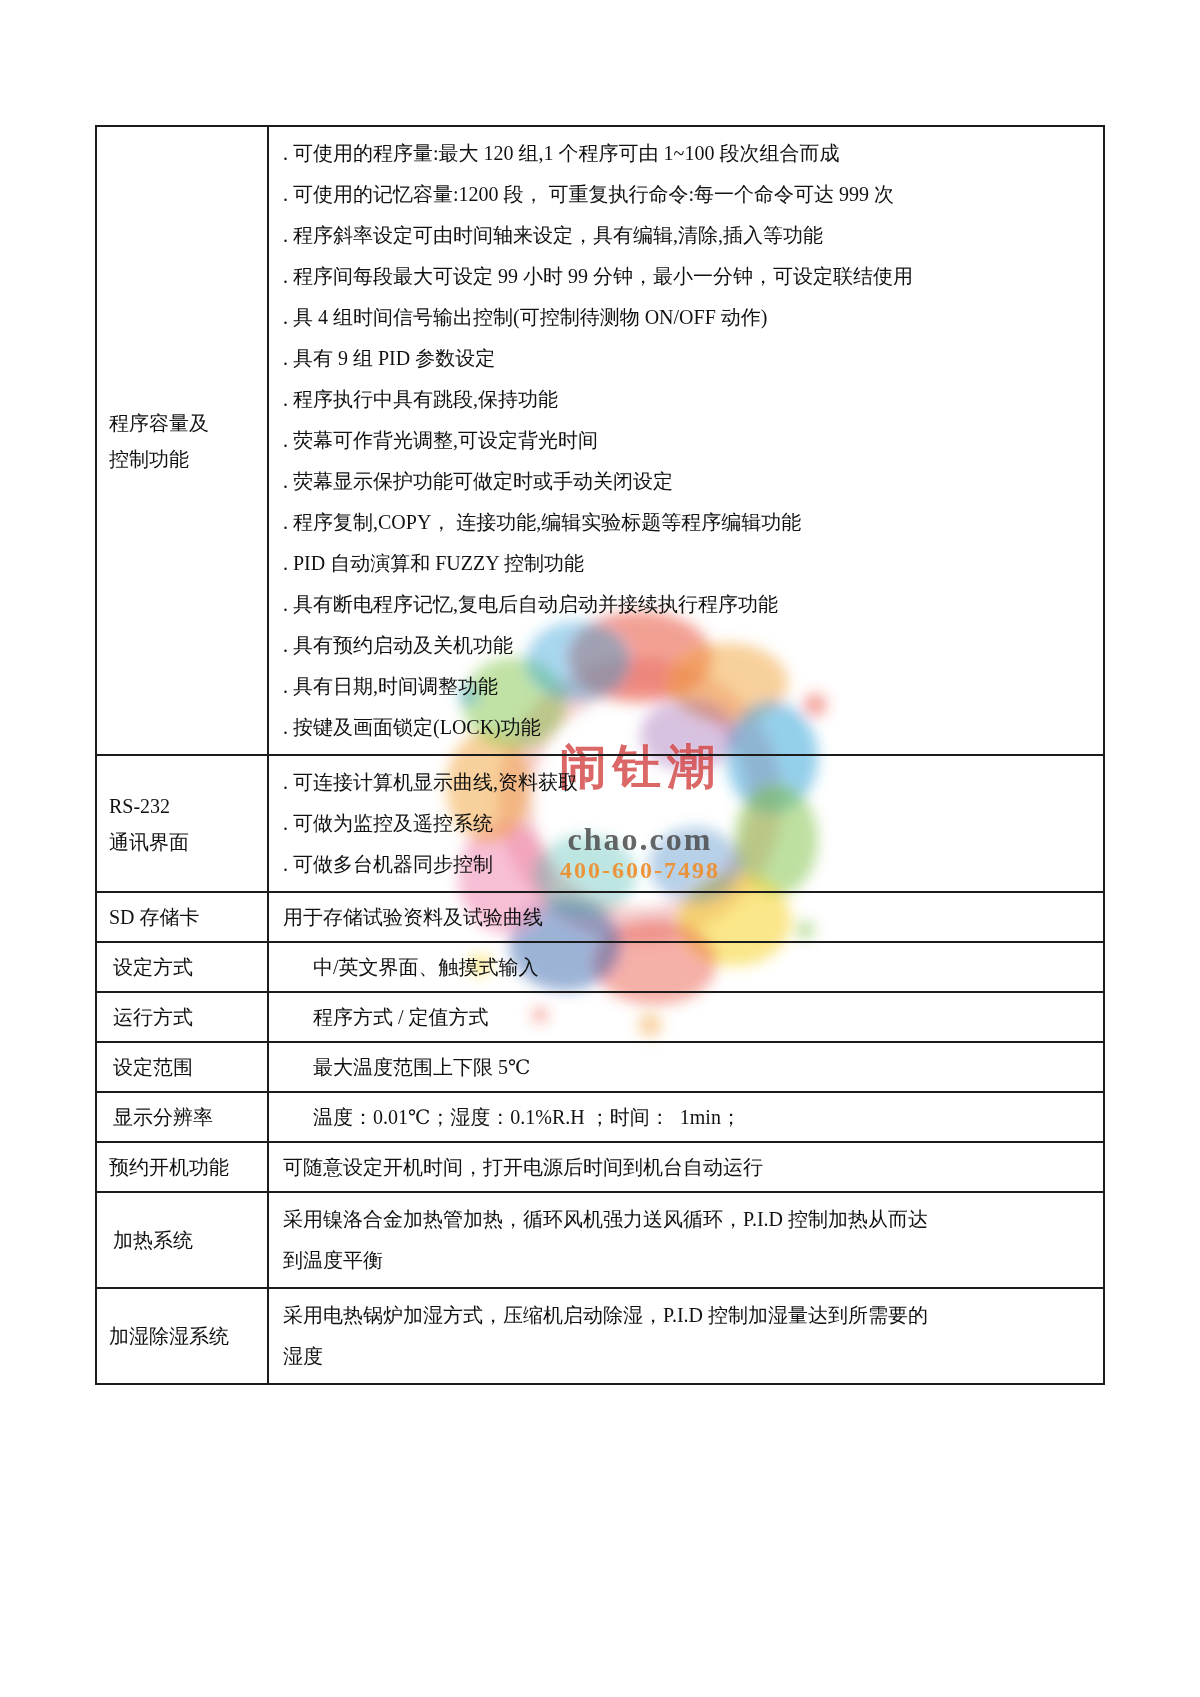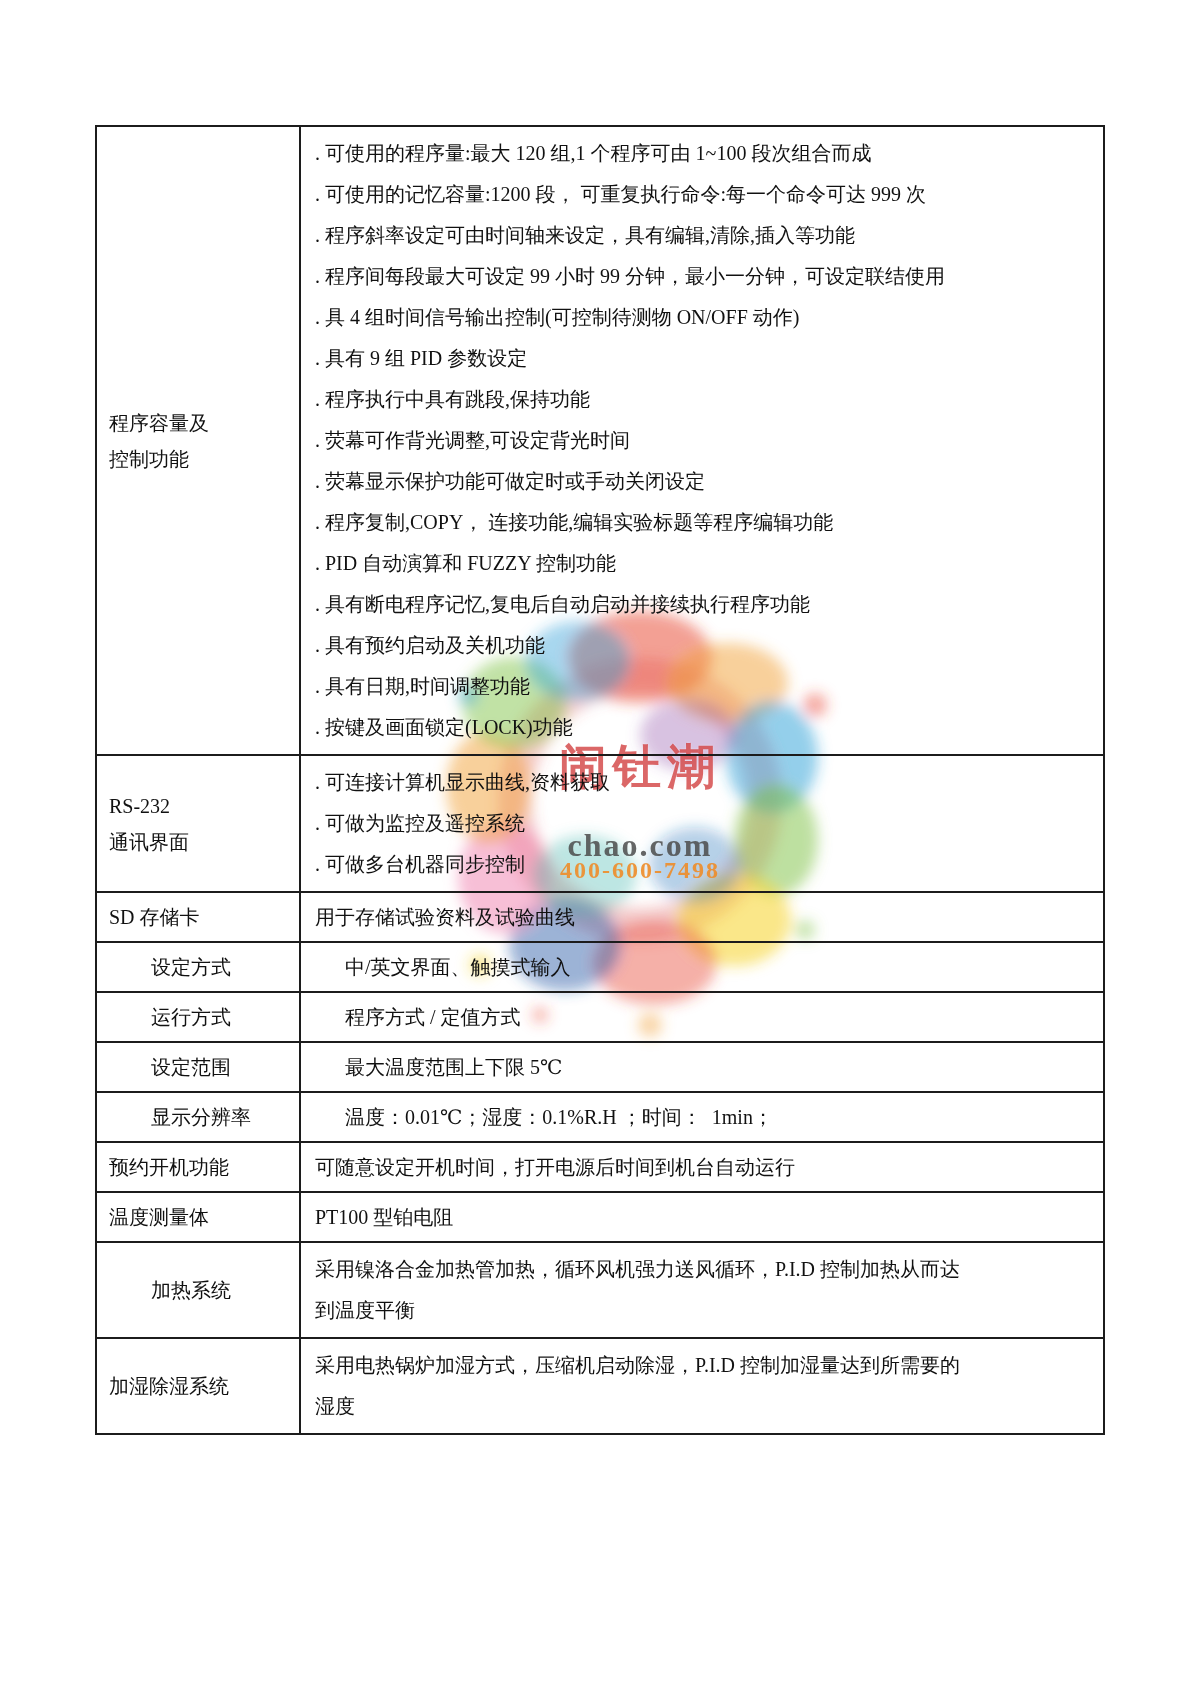--- a/index.html
+++ b/index.html
@@ -33,21 +33,21 @@
   }
   .wm-title {
     top: 150px;
     font-size: 48px;
     font-weight: bold;
     color: rgba(205, 45, 45, 0.72);
     letter-spacing: 6px;
     text-shadow: 0 0 2px rgba(255,255,255,0.5);
   }
   .wm-domain {
-    top: 242px;
+    top: 236px;
     font-size: 32px;
     font-weight: bold;
     color: rgba(75, 75, 75, 0.85);
     letter-spacing: 2px;
   }
   .wm-phone {
     top: 272px;
     font-size: 24px;
     font-weight: bold;
     color: rgba(238, 140, 40, 0.9);
@@ -66,25 +66,25 @@
   }
   .spec-table, .spec-table td {
     border: 2px solid #1c1c1c;
   }
   .spec-table td {
     vertical-align: middle;
     font-size: 20px;
     margin-left: 24px;
   }
   .label-cell {
-    width: 204px;
+    width: 172px;
     padding: 6px 6px 6px 12px;
     line-height: 36px;
   }
-  .label-cell.indent { padding-left: 54px; }
+  .label-cell.indent { padding-left: 16px; }
   .content-cell { padding: 8px 14px; }
   .content-cell.cindent { padding-left: 44px; }
   tr.multi .content-cell { line-height: 41px; padding-top: 6px; padding-bottom: 6px; }
   tr.single .content-cell { line-height: 27px; }
   .content-line { white-space: pre-wrap; }
 </style>
 </head>
 <body>
 
 <div class="page">
@@ -202,28 +202,20 @@
           </td>
         </tr>
         <tr class="single">
           <td class="label-cell">
             <div class="content-line">预约开机功能</div>
           </td>
           <td class="content-cell">
             <div class="content-line">可随意设定开机时间，打开电源后时间到机台自动运行</div>
           </td>
         </tr>
-        <tr class="single">
-          <td class="label-cell">
-            <div class="content-line">温度测量体</div>
-          </td>
-          <td class="content-cell">
-            <div class="content-line">PT100 型铂电阻</div>
-          </td>
-        </tr>
         <tr class="multi">
           <td class="label-cell indent">
             <div class="content-line">加热系统</div>
           </td>
           <td class="content-cell">
             <div class="content-line">采用镍洛合金加热管加热，循环风机强力送风循环，P.I.D 控制加热从而达</div>
             <div class="content-line">到温度平衡</div>
           </td>
         </tr>
         <tr class="multi">

